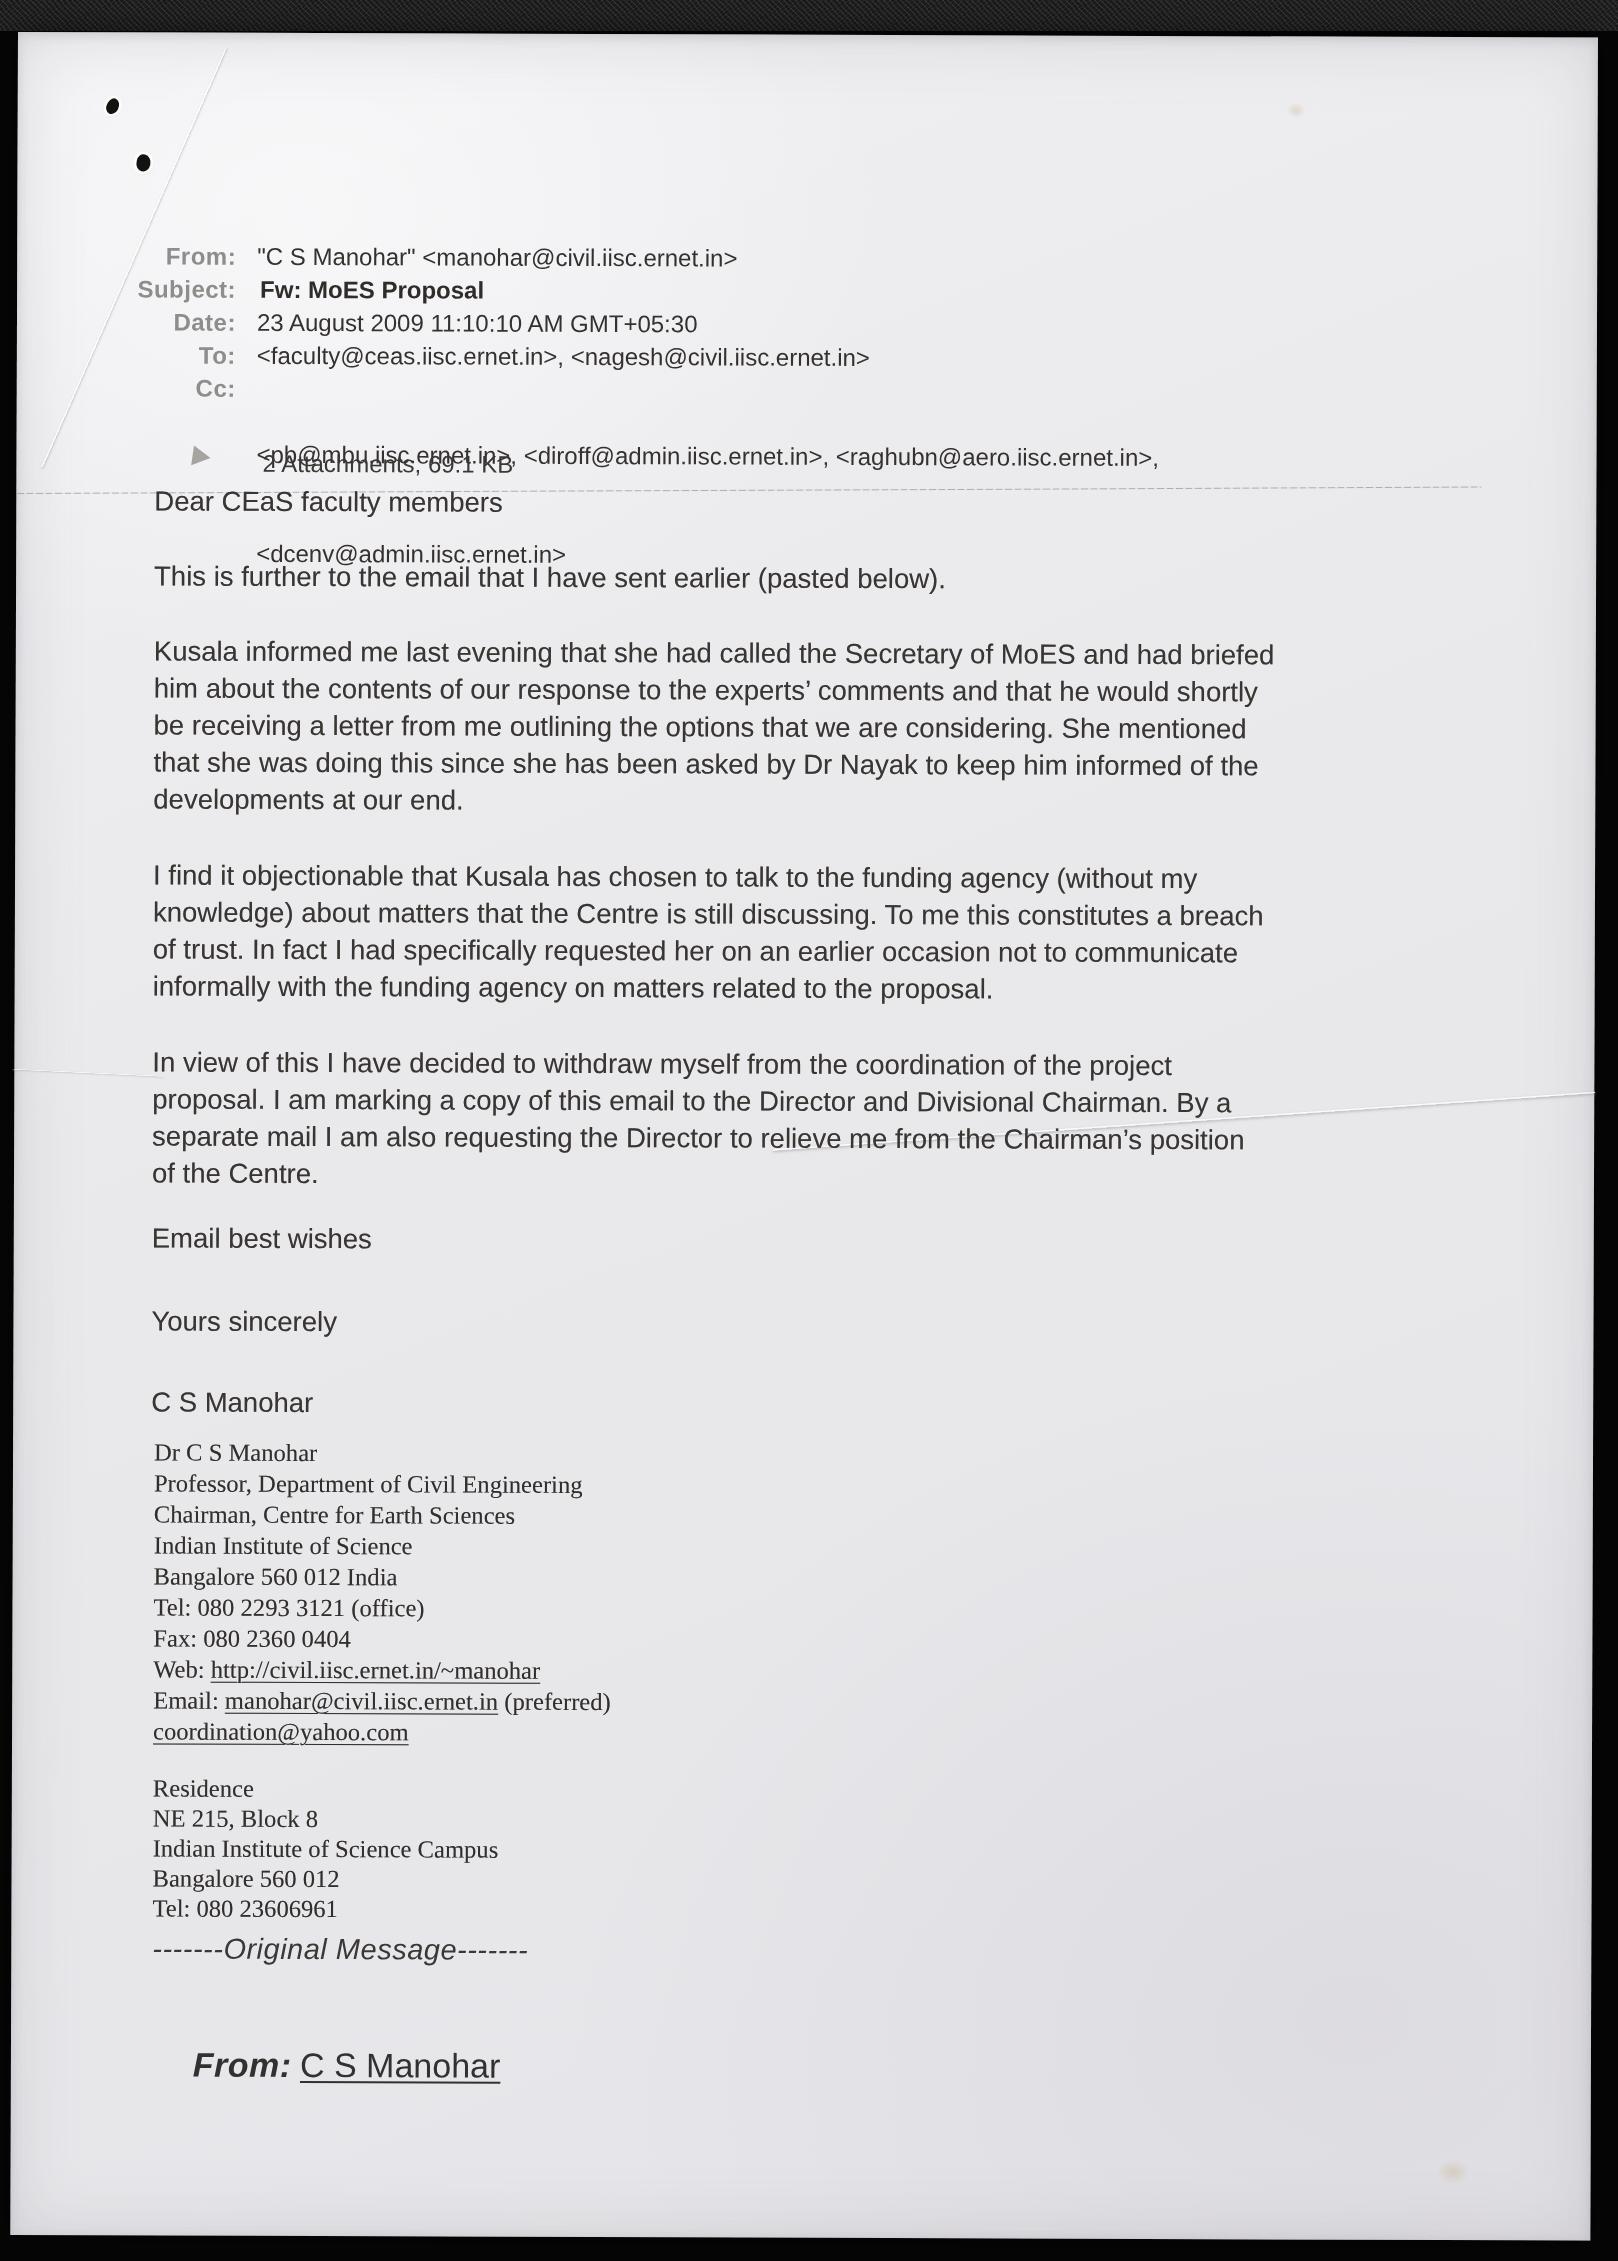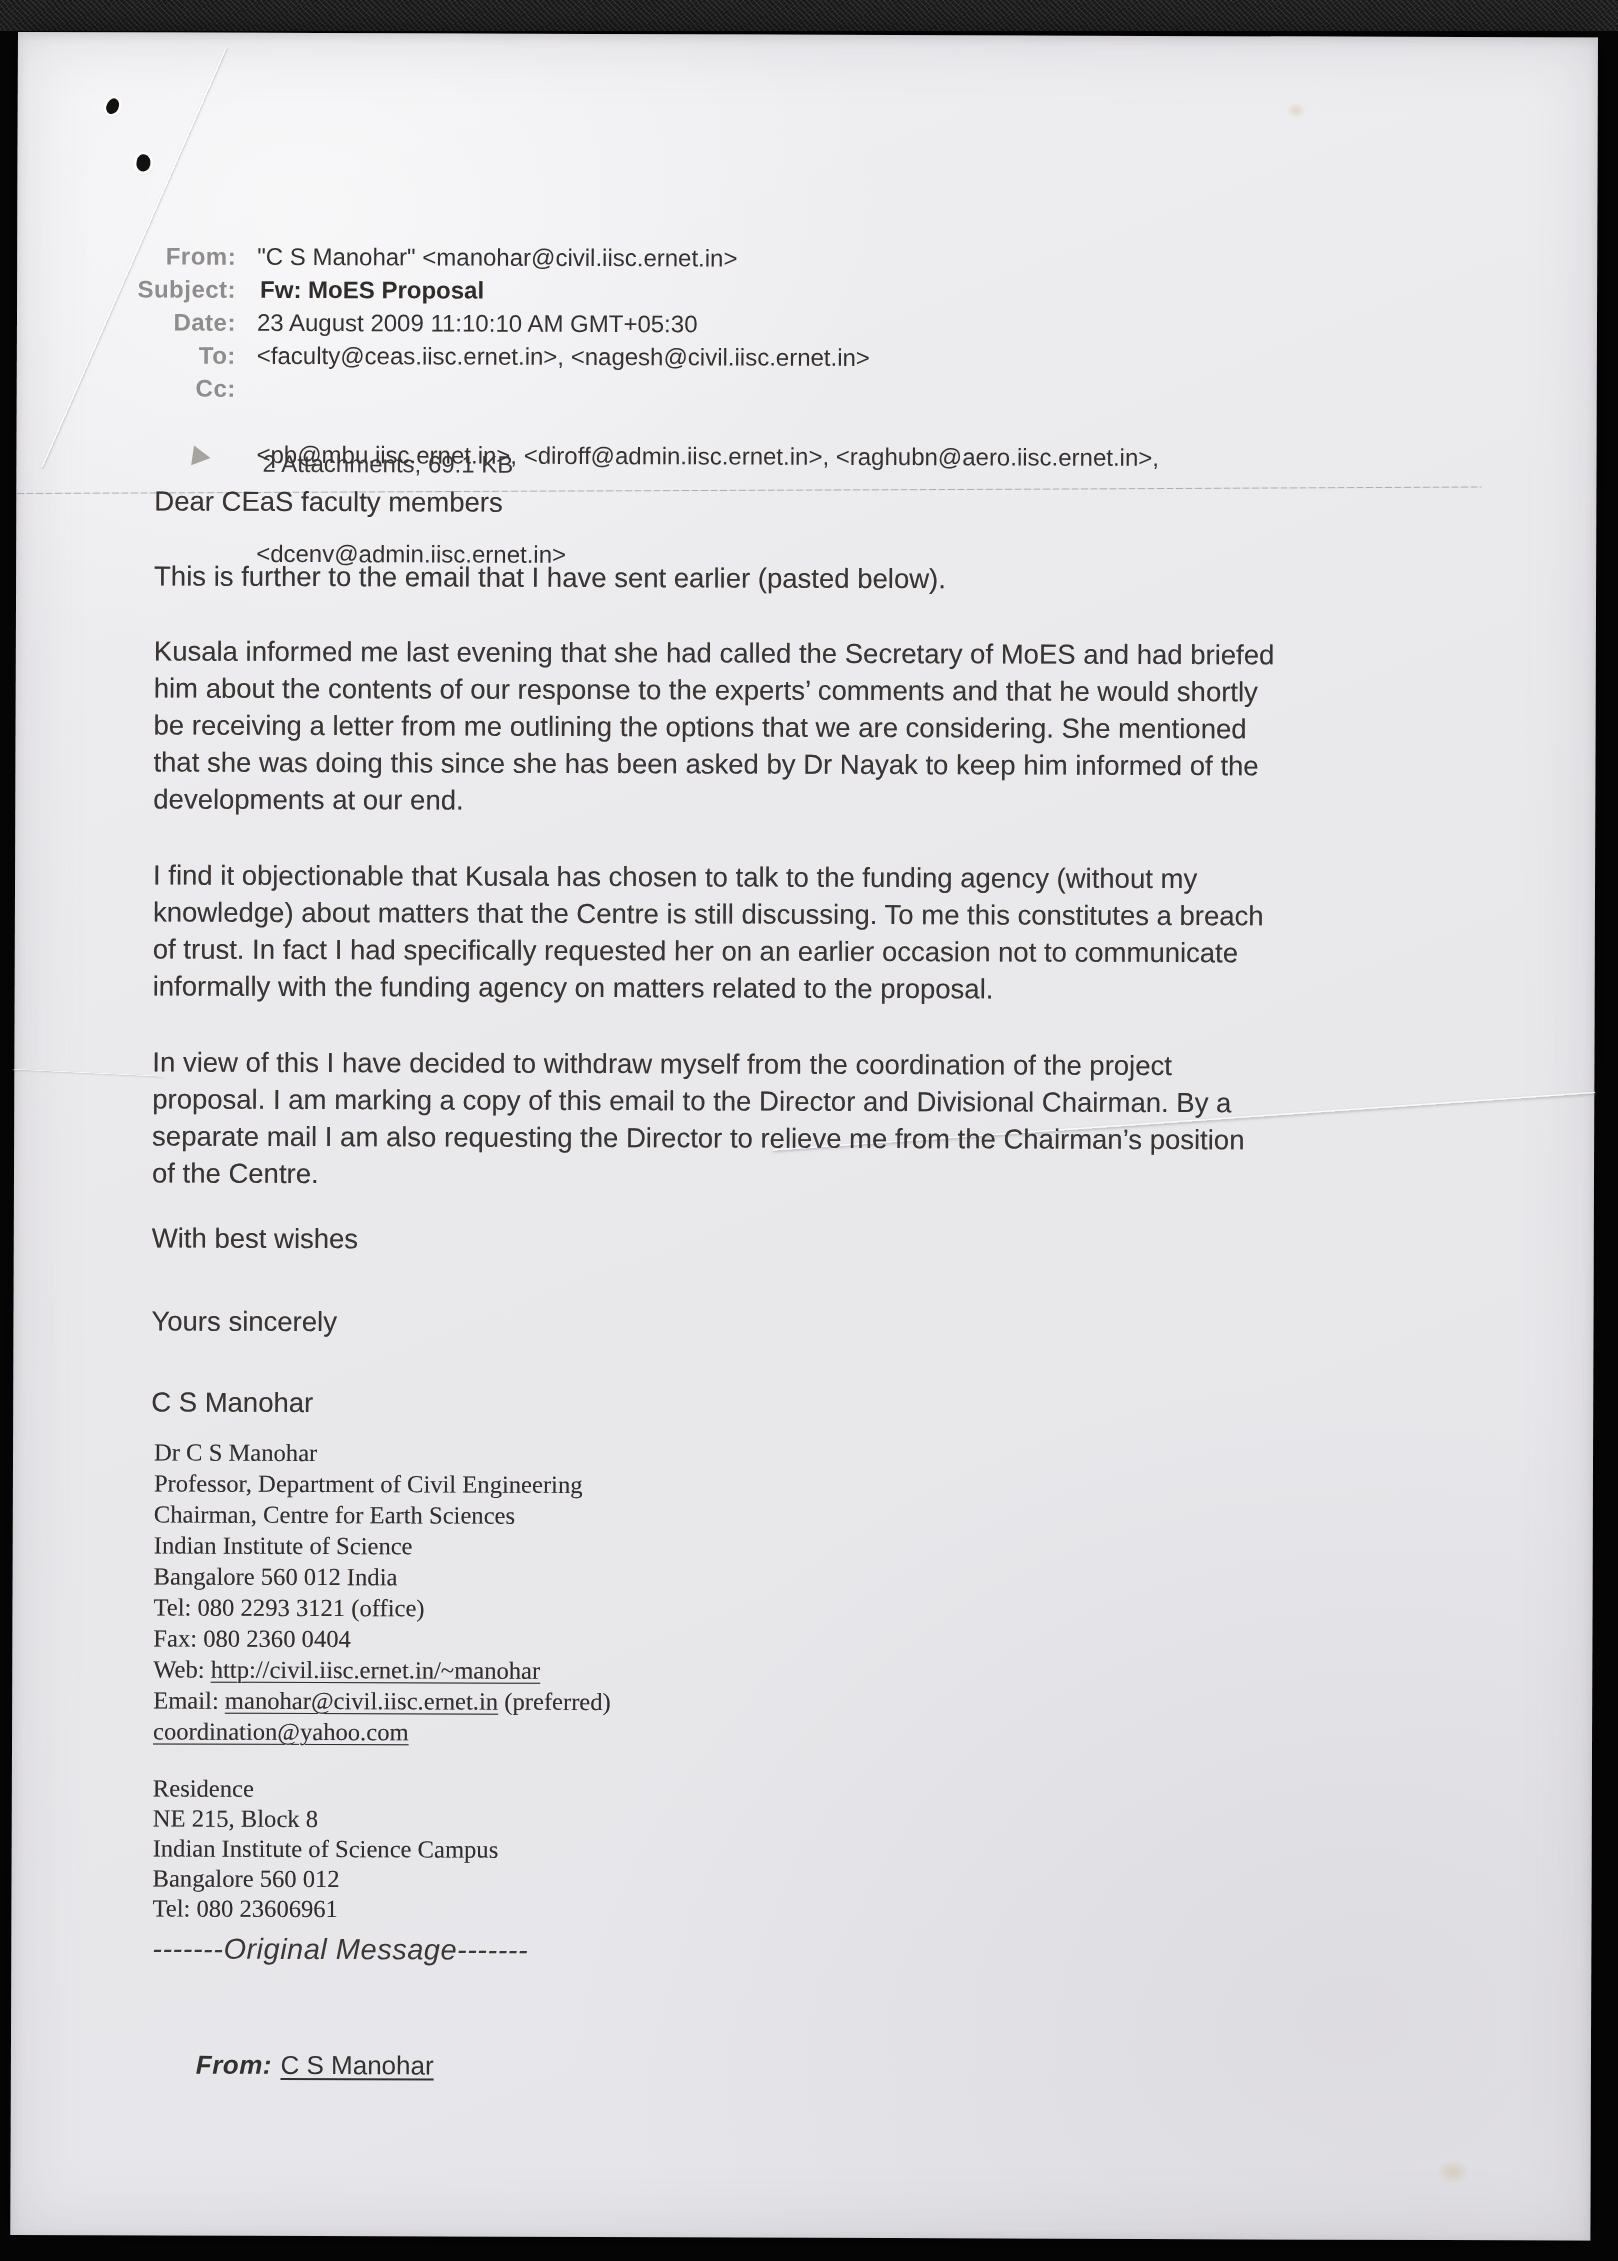--- a/index.html
+++ b/index.html
@@ -80,21 +80,21 @@
   .sig .sln{height:31px;line-height:31px;white-space:pre;}
   .linkish{text-decoration:underline;text-decoration-thickness:1.4px;text-underline-offset:3.8px;}
 
   .res{position:absolute;left:141px;top:1741px;font-family:"Liberation Serif",serif;
        font-size:24.6px;color:#312e2c;text-shadow:0 0 0.5px rgba(49,46,44,0.35);}
   .res .sln{height:30px;line-height:30px;white-space:pre;}
 
   
   .om-divider{position:absolute;left:141px;top:1899px;font-size:29px;line-height:34px;
               font-style:italic;color:#3a3734;white-space:pre;letter-spacing:0.5px;}
-  .om-from{position:absolute;left:156px;top:1981px;font-size:26px;line-height:34px;color:#333030;white-space:pre;}
+  .om-from{position:absolute;left:144px;top:1981px;font-size:34px;line-height:34px;color:#333030;white-space:pre;}
   .om-from .flabel{font-weight:bold;font-style:italic;letter-spacing:0.5px;}
   .om-from .fname{text-decoration:underline;text-decoration-thickness:1.9px;text-underline-offset:4.3px;margin-left:8.5px;}
 </style>
 </head>
 <body>
 
 <div class="scan-bg"></div>
 <div class="scan-top-band"></div>
 
 <div class="paper">
@@ -162,21 +162,21 @@
       <div class="ln">informally with the funding agency on matters related to the proposal.</div>
     </div>
   <div class="btxt pos-para3">
       <div class="ln">In view of this I have decided to withdraw myself from the coordination of the project</div>
       <div class="ln">proposal. I am marking a copy of this email to the Director and Divisional Chairman. By a</div>
       <div class="ln">separate mail I am also requesting the Director to relieve me from the Chairman’s position</div>
       <div class="ln">of the Centre.</div>
     </div>
 
   <div class="btxt pos-closing">
-    <div class="ln">With best wishes</div>
+    <div class="ln">Email best wishes</div>
   </div>
   <div class="btxt pos-valediction">
     <div class="ln">Yours sincerely</div>
   </div>
   <div class="btxt pos-signname">
     <div class="ln">C S Manohar</div>
   </div>
 
   <div class="sig">
     <div>

